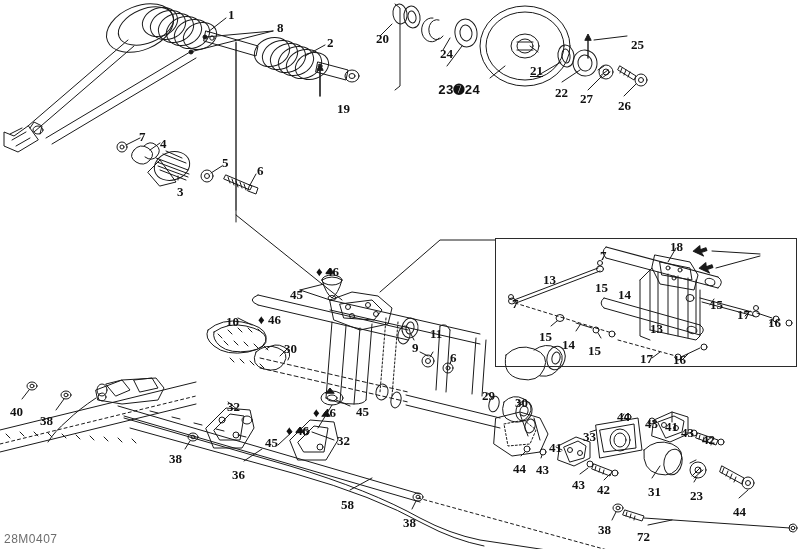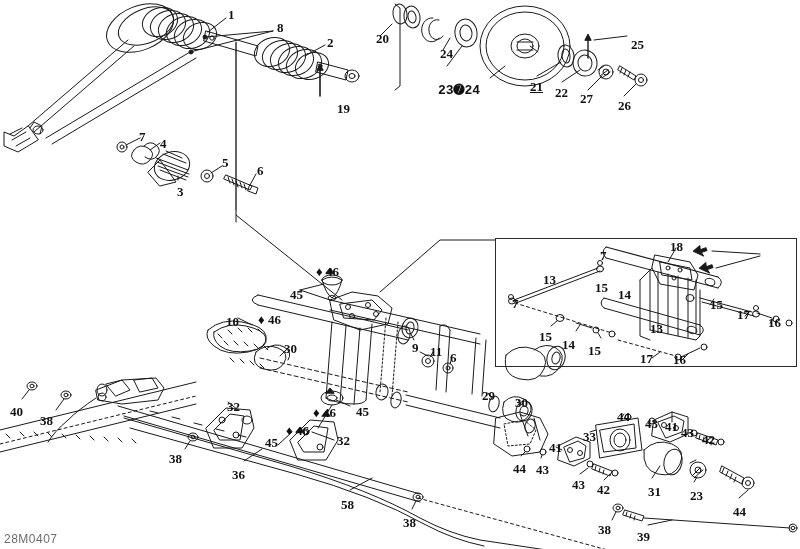--- a/index.html
+++ b/index.html
@@ -483,21 +483,21 @@
       <div class="callout" style="left: 327px; top: 36px;">2</div>
       <div class="callout" style="left: 337px; top: 102px;">19</div>
       <div class="callout" style="left: 139px; top: 130px;">7</div>
       <div class="callout" style="left: 160px; top: 137px;">4</div>
       <div class="callout" style="left: 177px; top: 185px;">3</div>
       <div class="callout" style="left: 222px; top: 156px;">5</div>
       <div class="callout" style="left: 257px; top: 164px;">6</div>
       <div class="callout" style="left: 376px; top: 32px;">20</div>
       <div class="callout" style="left: 440px; top: 47px;">24</div>
       <div class="callout" style="left: 438px; top: 84px; font-family: Liberation Mono, monospace;">23➐24</div>
-      <div class="callout" style="left: 530px; top: 80px; text-decoration: underline;">21</div>
+      <div class="callout" style="left: 530px; top: 64px; text-decoration: underline;">21</div>
       <div class="callout" style="left: 555px; top: 86px;">22</div>
       <div class="callout" style="left: 580px; top: 92px;">27</div>
       <div class="callout" style="left: 631px; top: 38px;">25</div>
       <div class="callout" style="left: 618px; top: 99px;">26</div>
       <div class="callout" style="left: 670px; top: 240px;">18</div>
       <div class="callout" style="left: 762px; top: 248px; padding-left: 48px;">28</div>
       <div class="callout" style="left: 600px; top: 249px;">7</div>
       <div class="callout" style="left: 543px; top: 273px;">13</div>
       <div class="callout" style="left: 595px; top: 281px;">15</div>
       <div class="callout" style="left: 618px; top: 288px;">14</div>
@@ -510,21 +510,21 @@
       <div class="callout" style="left: 588px; top: 344px;">15</div>
       <div class="callout" style="left: 650px; top: 322px;">13</div>
       <div class="callout" style="left: 640px; top: 352px;">17</div>
       <div class="callout" style="left: 673px; top: 353px;">16</div>
       <div class="callout" style="left: 316px; top: 265px;">♦ 46</div>
       <div class="callout" style="left: 290px; top: 288px;">45</div>
       <div class="callout" style="left: 258px; top: 313px;">♦ 46</div>
       <div class="callout" style="left: 226px; top: 315px;">10</div>
       <div class="callout" style="left: 284px; top: 342px;">30</div>
       <div class="callout" style="left: 412px; top: 341px;">9</div>
-      <div class="callout" style="left: 430px; top: 345px;">11</div>
+      <div class="callout" style="left: 430px; top: 327px;">11</div>
       <div class="callout" style="left: 450px; top: 351px;">6</div>
       <div class="callout" style="left: 313px; top: 406px;">♦ 46</div>
       <div class="callout" style="left: 356px; top: 405px;">45</div>
       <div class="callout" style="left: 286px; top: 424px;">♦ 46</div>
       <div class="callout" style="left: 265px; top: 436px;">45</div>
       <div class="callout" style="left: 227px; top: 400px;">32</div>
       <div class="callout" style="left: 337px; top: 434px;">32</div>
       <div class="callout" style="left: 10px; top: 405px;">40</div>
       <div class="callout" style="left: 40px; top: 414px;">38</div>
       <div class="callout" style="left: 169px; top: 452px;">38</div>
@@ -541,18 +541,18 @@
       <div class="callout" style="left: 583px; top: 430px;">33</div>
       <div class="callout" style="left: 549px; top: 441px;">41</div>
       <div class="callout" style="left: 513px; top: 462px;">44</div>
       <div class="callout" style="left: 536px; top: 463px;">43</div>
       <div class="callout" style="left: 572px; top: 478px;">43</div>
       <div class="callout" style="left: 597px; top: 483px;">42</div>
       <div class="callout" style="left: 648px; top: 485px;">31</div>
       <div class="callout" style="left: 690px; top: 489px;">23</div>
       <div class="callout" style="left: 733px; top: 505px;">44</div>
       <div class="callout" style="left: 598px; top: 523px;">38</div>
-      <div class="callout" style="left: 637px; top: 530px;">39</div>
+      <div class="callout" style="left: 637px; top: 530px;">72</div>
     </div>
 
   <div class="watermark">28M0407</div>
 
 </div>
 
 </body></html>

